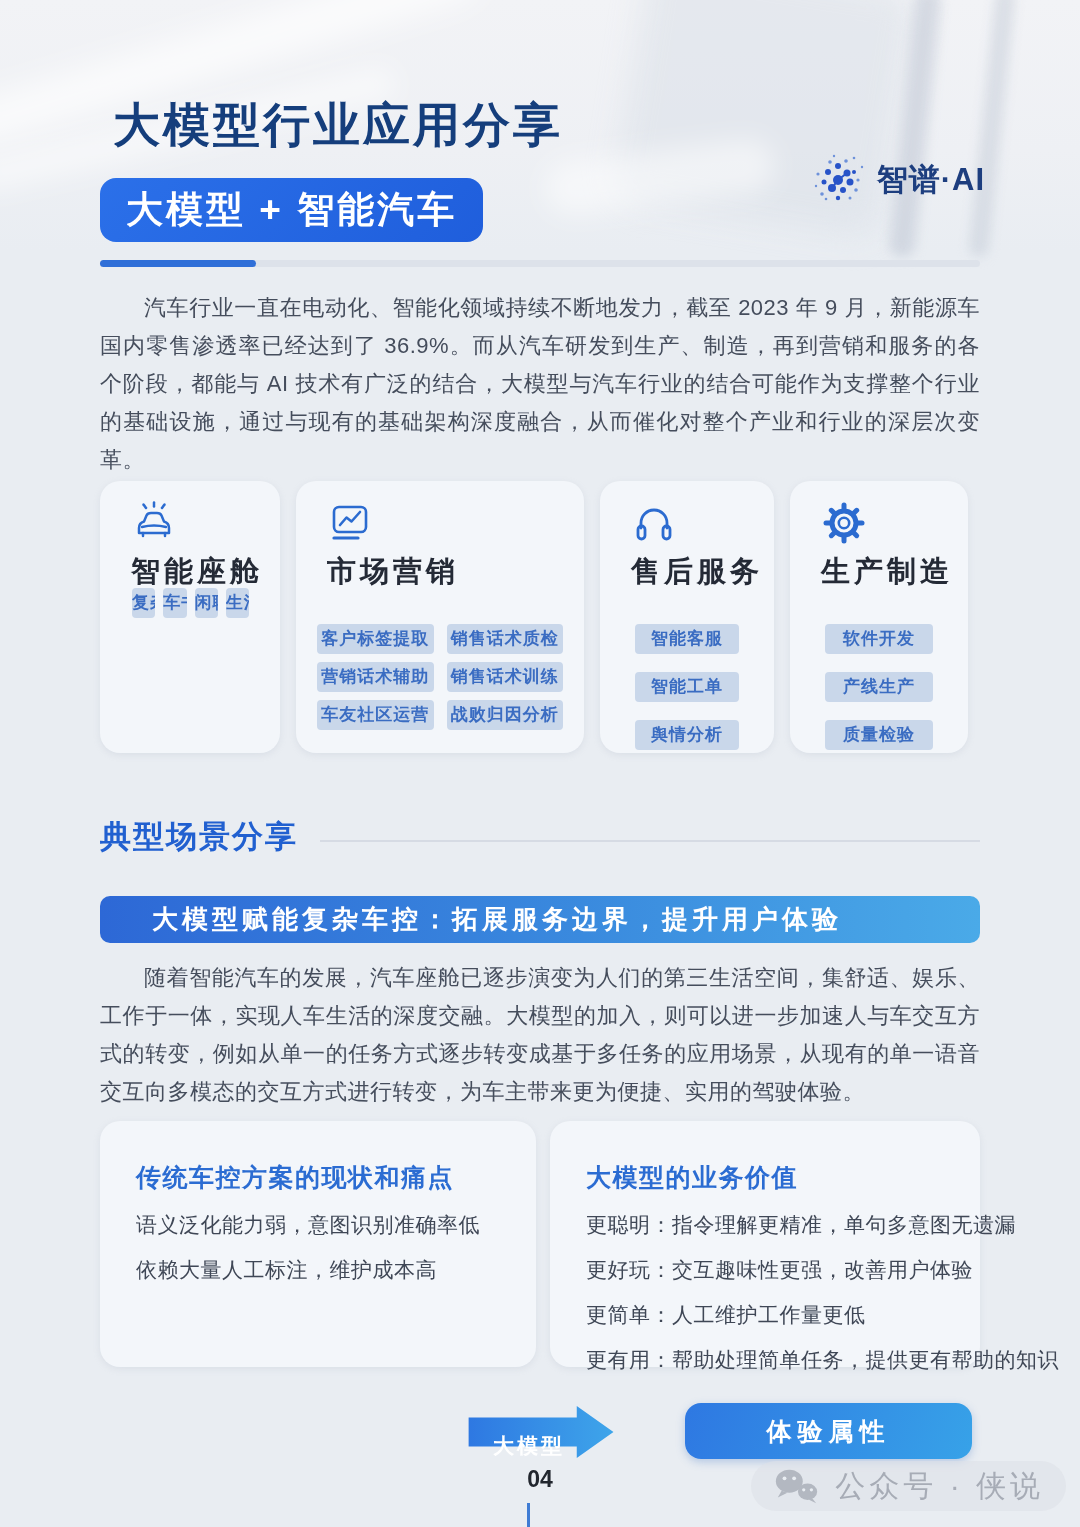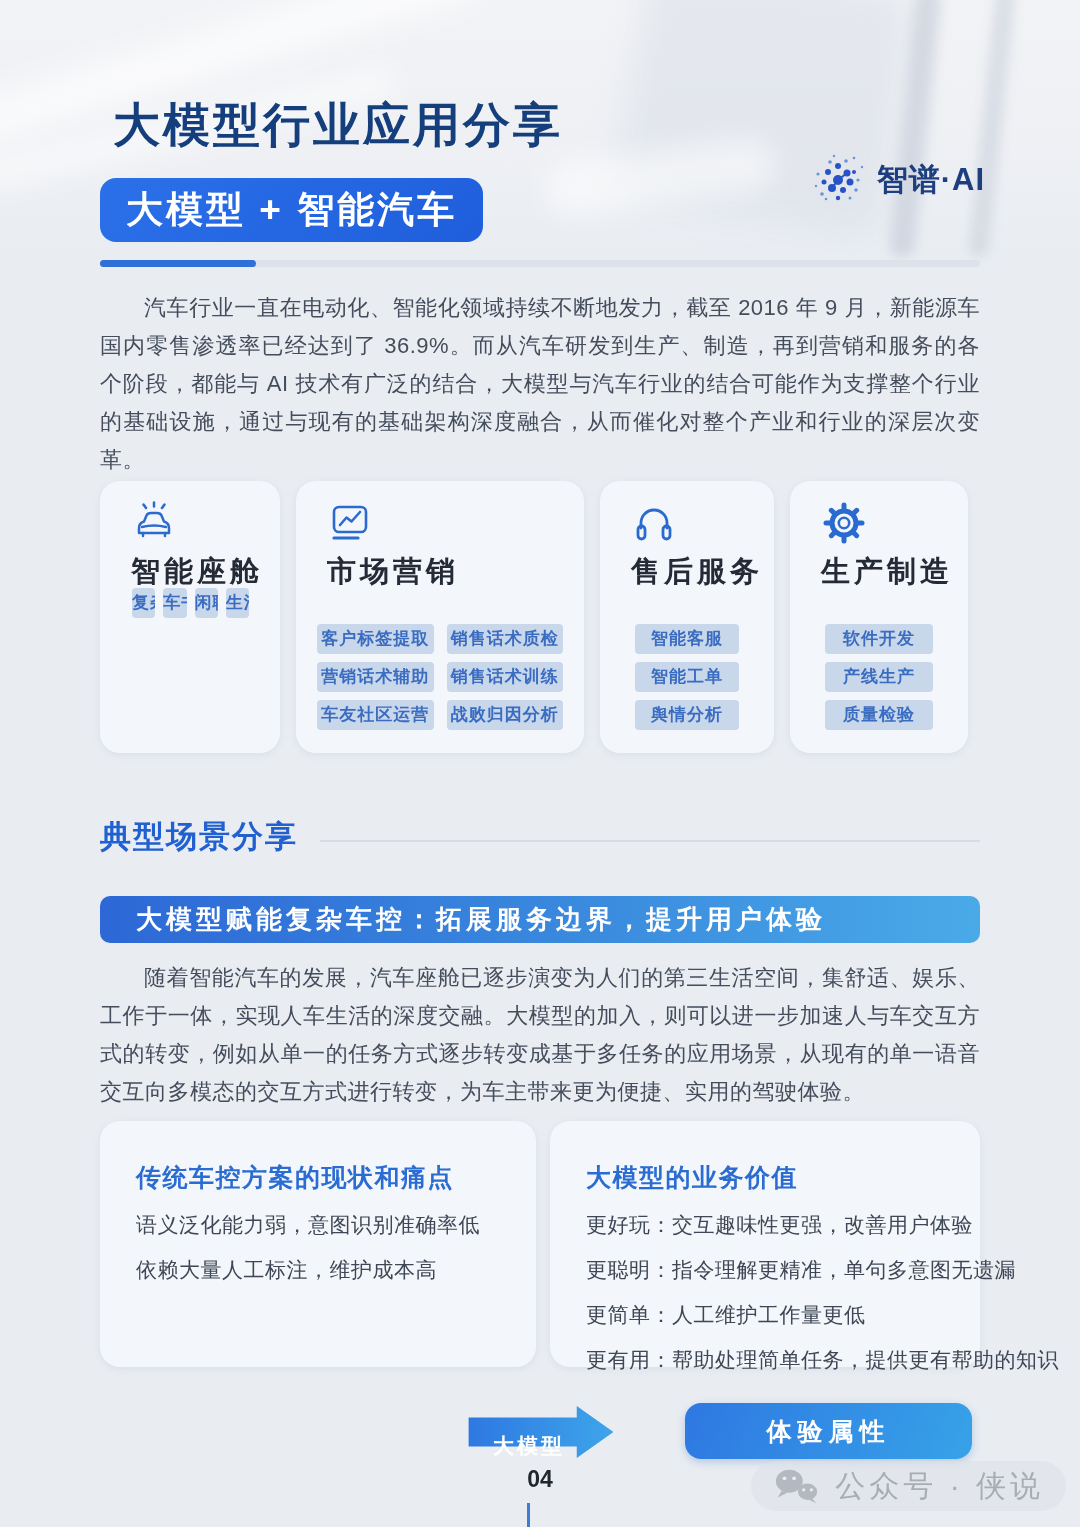--- a/index.html
+++ b/index.html
@@ -36,29 +36,29 @@
     text-align:justify;text-indent:2em;letter-spacing:.5px;}
 
   
   .cards-row{display:flex;gap:16px;height:272px;margin-top:2px;}
   .app-card{position:relative;background:#f3f6fa;border-radius:20px;box-shadow:0 2px 6px rgba(175,185,200,.25);}
   .w1{width:180px;}.w2{width:288px;}.w3{width:174px;}.w4{width:178px;}
   .card-icon{position:absolute;left:31px;top:19px;}
   .card-title{position:absolute;left:31px;top:71px;font-size:29px;font-weight:700;color:#242a36;letter-spacing:4px;white-space:nowrap;}
   .chips-col1{position:absolute;top:107px;left:32px;right:31px;display:flex;gap:8px;}
   .chips-grid{position:absolute;top:143px;left:21px;right:21px;display:grid;grid-template-columns:1fr 1fr;gap:8px 13px;}
-  .chips-col3{position:absolute;top:143px;left:35px;right:35px;display:flex;flex-direction:column;gap:8px;}
+  .chips-col3{position:absolute;top:143px;left:35px;right:35px;display:flex;flex-direction:column;gap:18px;}
   .chip{height:30px;line-height:30px;background:#c9d7ea;color:#3a6cc2;font-size:17px;font-weight:600;
     text-align:center;border-radius:4px;letter-spacing:1px;white-space:nowrap;overflow:hidden;}
 
   
   .section-title-row{margin-top:63px;display:flex;align-items:center;gap:22px;}
   .section-title{margin:0;font-size:31px;font-weight:900;color:#2160d0;letter-spacing:2px;}
   .section-line{flex:1;height:2px;background:#d6dbe4;margin-top:8px;}
-  .banner{margin-top:38px;height:47px;display:flex;align-items:center;padding-left:36px;border-radius:10px;
+  .banner{margin-top:38px;height:47px;display:flex;align-items:center;padding-left:52px;border-radius:10px;
     background:linear-gradient(90deg,#2d68d6 0%,#3a8ade 55%,#4aaae8 100%);
     color:#fff;font-size:26px;font-weight:700;letter-spacing:4px;}
   .scenario-para{margin-top:16px;}
 
   
   .compare-row{display:flex;gap:14px;margin-top:10px;}
   .compare-card{background:#f3f6fa;border-radius:20px;height:246px;box-sizing:border-box;
     padding:40px 20px 0 36px;box-shadow:0 2px 6px rgba(175,185,200,.25);}
   .compare-card.left{width:436px;}
   .compare-card.right{width:430px;}
@@ -134,21 +134,21 @@
 
   <div class="content">
     
     <h1 class="title">大模型行业应用分享</h1>
     <div class="badge">大模型 + 智能汽车</div>
     <div class="divider">
       <div class="divider-blue"></div>
     </div>
 
     
-    <p class="para">汽车行业一直在电动化、智能化领域持续不断地发力，截至 2016 年 9 月，新能源车国内零售渗透率已经达到了 36.9%。而从汽车研发到生产、制造，再到营销和服务的各个阶段，都能与 AI 技术有广泛的结合，大模型与汽车行业的结合可能作为支撑整个行业的基础设施，通过与现有的基础架构深度融合，从而催化对整个产业和行业的深层次变革。</p>
+    <p class="para">汽车行业一直在电动化、智能化领域持续不断地发力，截至 2023 年 9 月，新能源车国内零售渗透率已经达到了 36.9%。而从汽车研发到生产、制造，再到营销和服务的各个阶段，都能与 AI 技术有广泛的结合，大模型与汽车行业的结合可能作为支撑整个行业的基础设施，通过与现有的基础架构深度融合，从而催化对整个产业和行业的深层次变革。</p>
 
     
     <div class="cards-row">
 
       <div class="app-card w1">
         <svg class="card-icon" width="46" height="46" viewBox="0 0 46 46">
           <g fill="none" stroke="#2b6bd0" stroke-width="2.5" stroke-linecap="round" stroke-linejoin="round">
             <path d="M8 33 V28 Q8 23 13 21.5 L15.5 15.5 Q16.6 13 20 13 h6 Q29.4 13 30.5 15.5 L33 21.5 Q38 23 38 28 V33 Z"></path>
             <path d="M11 27 Q23 24 35 27"></path>
             <line x1="12" y1="33" x2="12" y2="36"></line>
@@ -242,22 +242,22 @@
 
     
     <div class="compare-row">
       <div class="compare-card left">
         <h3 class="compare-title">传统车控方案的现状和痛点</h3>
         <div class="compare-item">语义泛化能力弱，意图识别准确率低</div>
         <div class="compare-item">依赖大量人工标注，维护成本高</div>
       </div>
       <div class="compare-card right">
         <h3 class="compare-title">大模型的业务价值</h3>
+        <div class="compare-item">更聪明：指令理解更精准，单句多意图无遗漏</div>
         <div class="compare-item">更好玩：交互趣味性更强，改善用户体验</div>
-        <div class="compare-item">更聪明：指令理解更精准，单句多意图无遗漏</div>
         <div class="compare-item">更简单：人工维护工作量更低</div>
         <div class="compare-item">更有用：帮助处理简单任务，提供更有帮助的知识</div>
       </div>
     </div>
 
     
     <div class="transform-row">
       <div class="arrow-wrap">
         <svg width="150" height="56" viewBox="0 0 152 58">
           <defs>

